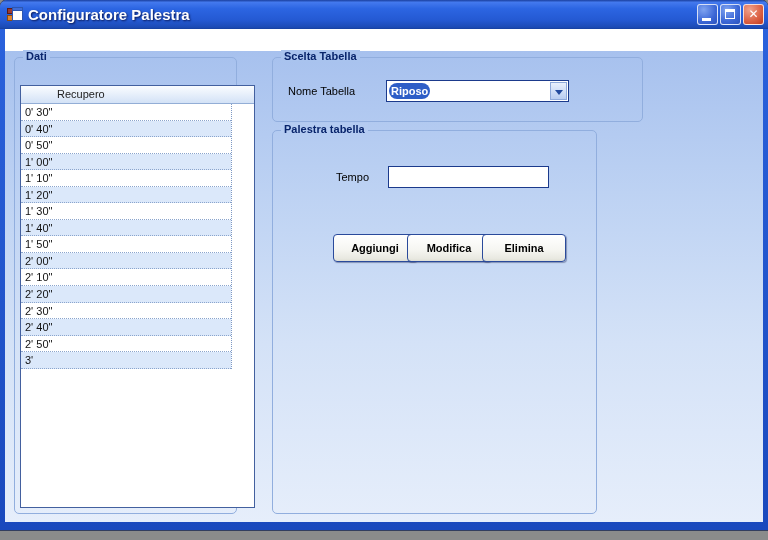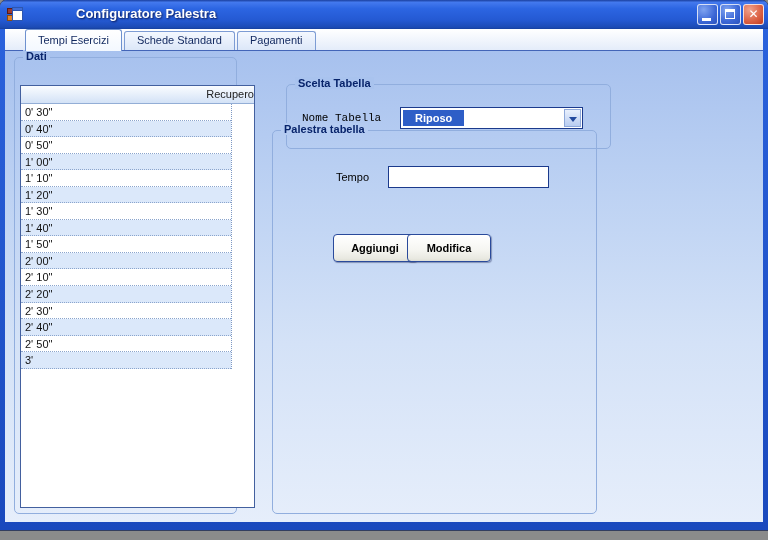--- a/index.html
+++ b/index.html
@@ -15,22 +15,22 @@
     background:linear-gradient(180deg,#2b63de,#1a49bd);
     border-radius:8px 8px 0 0;
     box-shadow:0 0 0 1px #333d5e;
   }
   .titlebar{
     height:29px;position:relative;border-radius:7px 7px 0 0;margin:0 -5px;
     background:linear-gradient(180deg,#1a3f9e 0%,#4379ee 8%,#2c65e2 30%,#2459d2 70%,#1c4bb5 94%,#16409e 100%);
   }
   .title-icon{position:absolute;left:7px;top:6px;width:16px;height:16px;}
   .title-text{
-    position:absolute;left:28px;top:6px;color:#fff;font-weight:bold;font-size:13px;
-    text-shadow:1px 1px 2px rgba(0,0,40,.75);white-space:nowrap;margin-left:48px;
+    position:absolute;left:28px;top:6px;color:#fff;font-weight:bold;font-size:15px;
+    text-shadow:1px 1px 2px rgba(0,0,40,.75);white-space:nowrap;
   }
   .win-controls{position:absolute;right:4px;top:4px;display:flex;gap:2px;}
   .winbtn{
     width:21px;height:21px;border-radius:3px;border:1px solid rgba(255,255,255,.8);
     box-sizing:border-box;position:relative;cursor:default;
   }
   .winbtn.blue{background:radial-gradient(circle at 30% 25%,#7fa3f0,#3c67d6 60%,#2a52bd);}
   .winbtn.red{background:radial-gradient(circle at 30% 25%,#f0a28c,#dd6548 55%,#c23a1e);}
   .glyph-min{position:absolute;left:4px;bottom:3px;width:9px;height:3px;background:#fff;}
   .glyph-max{position:absolute;left:4px;top:4px;width:10px;height:10px;border:1px solid #fff;border-top-width:3px;box-sizing:border-box;}
@@ -58,50 +58,50 @@
     background:linear-gradient(180deg,#a7c1ee 0%,#bdd2f3 30%,#d4e2f7 62%,#e6eefb 100%);
   }
   
   .groupbox{position:absolute;border:1px solid #91aede;border-radius:5px;box-sizing:border-box;}
   .gb-title{
     position:absolute;top:-8px;left:8px;padding:0 3px;font-weight:bold;font-size:11px;
     color:#08246b;white-space:nowrap;
   }
   #gb-dati{left:9px;top:6px;width:223px;height:457px;}
   #gb-dati .gb-title{background:#a9c3ee;}
-  #gb-scelta{left:281px;top:6px;width:325px;height:65px;margin-top:27px;}
+  #gb-scelta{left:267px;top:6px;width:371px;height:65px;}
   #gb-scelta .gb-title{background:#a9c3ee;}
   #gb-dettagli{left:267px;top:79px;width:325px;height:384px;}
   #gb-dettagli .gb-title{background:#b4cbf1;}
   
   .grid{
     position:absolute;left:5px;top:27px;width:235px;height:423px;
     background:#fff;border:1px solid #43609f;box-sizing:border-box;overflow:hidden;
   }
   .grid-header{
     height:17px;background:linear-gradient(#fafcff,#d3e2f6);
     border-bottom:1px solid #93aed6;
-    font-size:11px;color:#222;text-align:right;line-height:17px;cursor:default;padding-left:36px;
+    font-size:11px;color:#222;text-align:left;line-height:17px;cursor:default;padding-left:36px;
   }
   .grid-rows{position:absolute;left:0;top:18px;width:210px;border-right:1px dotted #7e99c4;}
   .grid-row{
     height:16.56px;box-sizing:border-box;border-bottom:1px dotted #8ba5cd;
     font-size:11px;color:#111;padding:2px 0 0 4px;line-height:13px;cursor:default;
     background:#fff;white-space:nowrap;
   }
   .grid-row.alt{background:#dbe8fa;}
   
   .form-label{position:absolute;font-size:11px;color:#000;white-space:nowrap;}
   .combo{
     position:absolute;left:113px;top:22px;width:183px;height:22px;
     background:#fff;border:1px solid #1b3a8c;box-sizing:border-box;
   }
   .combo-value{
-    position:absolute;left:2px;top:2px;height:16px;padding:0 12px;
-    background:#2e5ec7;color:#fff;font-weight:bold;font-size:11px;line-height:16px;
+    position:absolute;left:2px;top:2px;height:16px;padding:0 2px;
+    background:#2e5ec7;color:#fff;font-weight:bold;font-size:11px;line-height:16px;border-radius:8px;
   }
   .combo-btn{
     position:absolute;top:1px;right:1px;width:17px;bottom:1px;
     background:linear-gradient(180deg,#e9f0fd,#b9cdf1);
     border:1px solid #8fa9da;box-sizing:border-box;
   }
   .combo-arrow{
     position:absolute;left:4px;top:7px;width:0;height:0;
     border:4px solid transparent;border-top:5px solid #234a9e;
   }
@@ -142,25 +142,20 @@
       <div class="winbtn blue">
         <span class="glyph-max"></span>
       </div>
       <div class="winbtn red">
         <span class="glyph-close">✕</span>
       </div>
     </div>
   </div>
 
   <div class="client">
-    <div class="tabstrip">
-      <div class="tab selected">Tempi Esercizi</div>
-      <div class="tab">Schede Standard</div>
-      <div class="tab">Pagamenti</div>
-    </div>
 
     <div class="page">
 
       <div class="groupbox" id="gb-dati">
         <span class="gb-title">Dati</span>
         <div class="grid">
           <div class="grid-header">Recupero</div>
           <div class="grid-rows" id="grid-rows">
               <div class="grid-row">0' 30"</div>
               <div class="grid-row alt">0' 40"</div>
@@ -177,32 +172,33 @@
               <div class="grid-row">2' 30"</div>
               <div class="grid-row alt">2' 40"</div>
               <div class="grid-row">2' 50"</div>
               <div class="grid-row alt">3'</div>
             </div>
         </div>
       </div>
 
       <div class="groupbox" id="gb-scelta">
         <span class="gb-title">Scelta Tabella</span>
-        <span class="form-label" style="left:15px;top:27px;font-family:Liberation Mono, monospace;">Nome Tabella</span>
+        <span class="form-label" style="left:15px;top:27px;">Nome Tabella</span>
         <div class="combo">
           <span class="combo-value">Riposo</span>
           <div class="combo-btn">
             <span class="combo-arrow"></span>
           </div>
         </div>
       </div>
 
       <div class="groupbox" id="gb-dettagli">
         <span class="gb-title">Palestra tabella</span>
         <span class="form-label" style="left:63px;top:40px;">Tempo</span>
         <input class="textbox" type="text" value="" style="">
         <button class="xpbtn" id="btn-aggiungi">Aggiungi</button>
         <button class="xpbtn" id="btn-modifica">Modifica</button>
+        <button class="xpbtn" id="btn-elimina">Elimina</button>
       </div>
 
     </div>
   </div>
 </div>
 
 </body></html>

